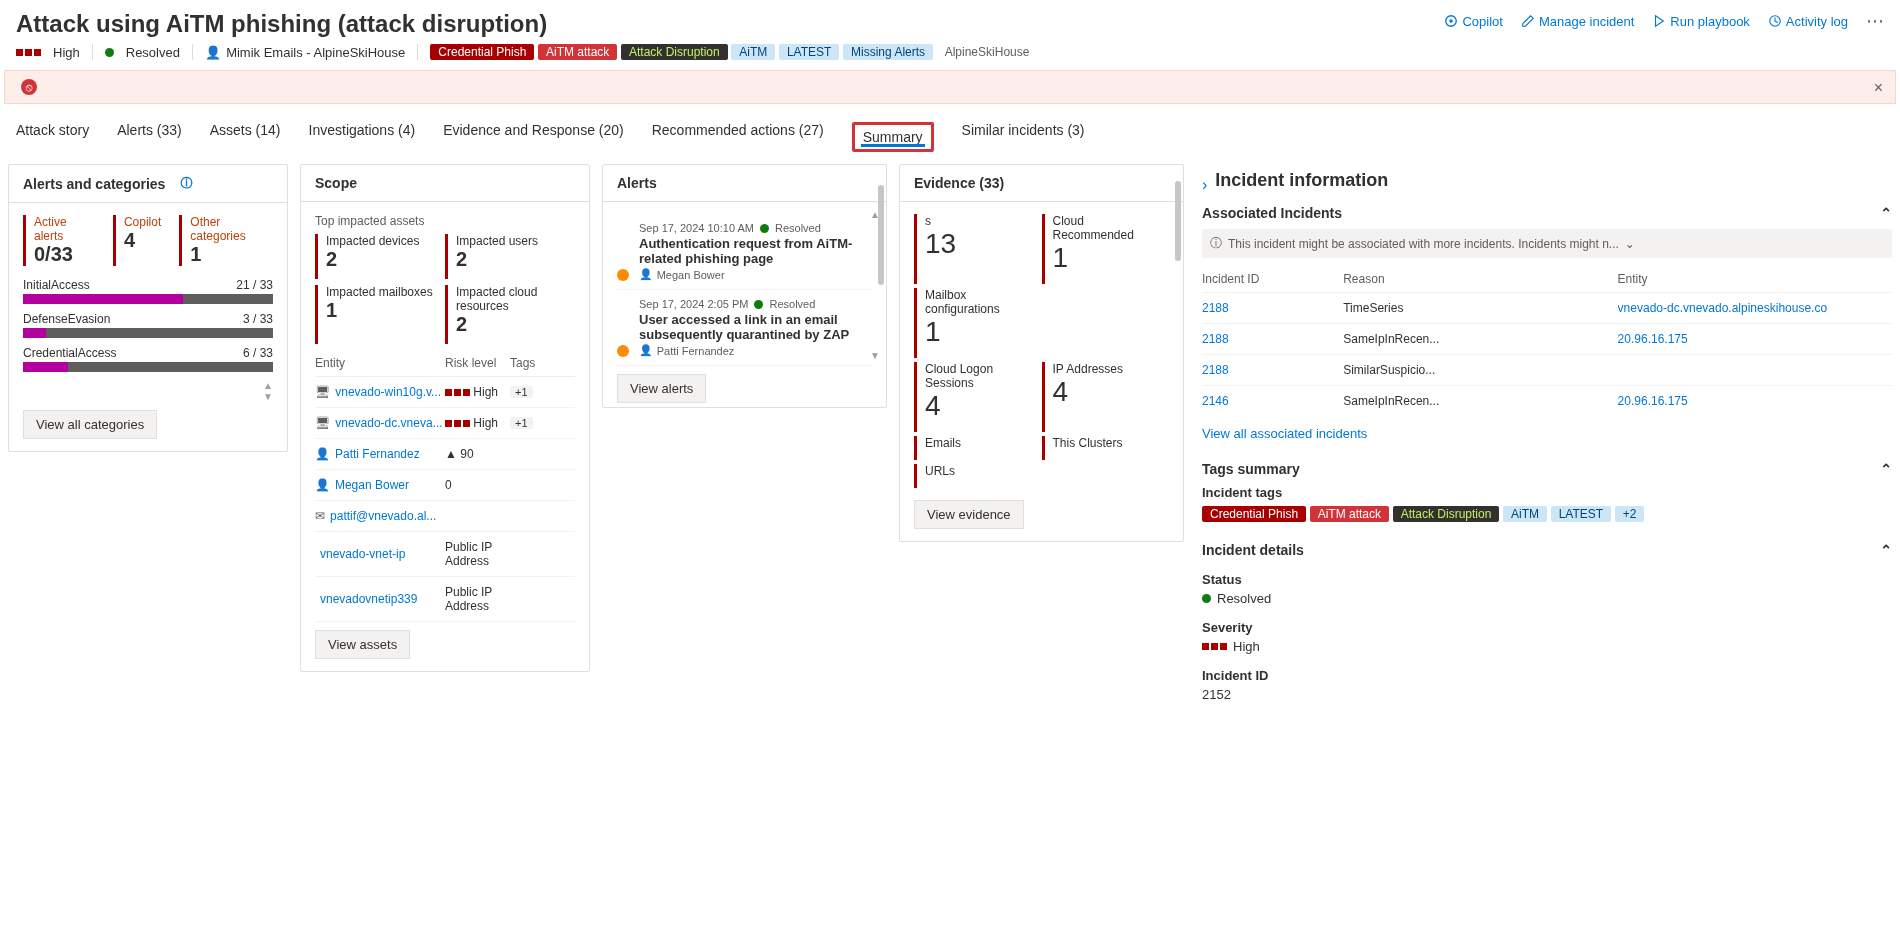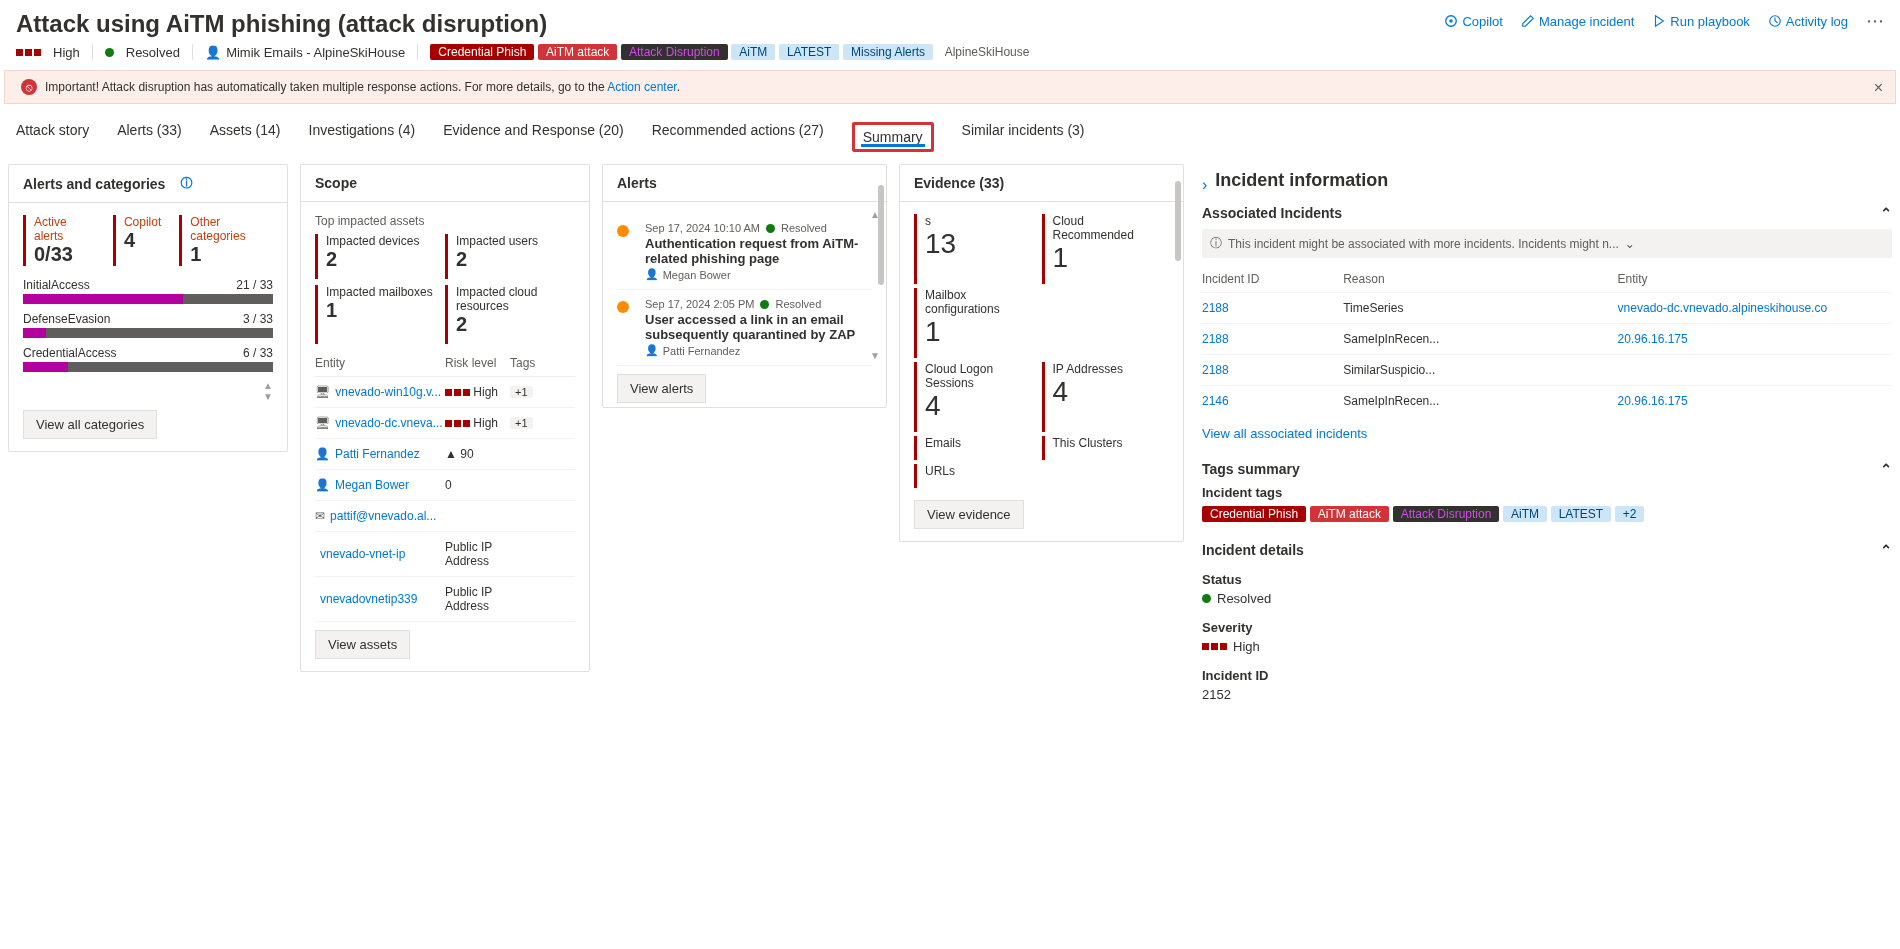--- a/index.html
+++ b/index.html
@@ -16,21 +16,21 @@
 .subheader { display:flex; align-items:center; gap:12px; padding: 0 16px 10px; font-size: 13px; }
 .sev-squares { display:inline-flex; gap:2px; }
 .sev-squares span { width:7px; height:7px; background:#a80000; display:inline-block; }
 .status-dot { width:9px; height:9px; border-radius:50%; display:inline-block; }
 .green { background:#107c10; }
 .sep { width:1px; height:16px; background:#ddd; }
 .owner { display:flex; align-items:center; gap:5px; color:#323130; }
 .tag { padding: 1px 8px; font-size:12px; border-radius:2px; display:inline-block; }
 .tag.red { background:#a80000; color:#fff; }
 .tag.darkred { background:#d13438; color:#fff; }
-.tag.dark { background:#323130; color:#d946ef; }
+.tag.dark { background:#323130; color:#bef264; }
 .tag.blue { background:#cde6f7; color:#004578; }
 .tag.grey { color:#605e5c; }
 
 .banner { background:#fdeee9; border:1px solid #f3d6cc; padding:8px 16px; display:flex; align-items:center; gap:8px; font-size:12px; position:relative; margin:0 4px; }
 .banner .warn { width:16px; height:16px; border-radius:50%; background:#d13438; color:#fff; display:flex; align-items:center; justify-content:center; font-size:11px; }
 .banner .close { position:absolute; right:12px; top:8px; cursor:pointer; color:#605e5c; font-size:16px; }
 
 .tabs { display:flex; gap:28px; padding: 18px 16px 0; border-bottom:none; font-size:14px; }
 .tabs .tab { padding-bottom:10px; cursor:pointer; color:#323130; }
 .tabs .tab.active { border:3px solid #d13438; padding:4px 8px; border-radius:2px; position:relative; }
@@ -61,21 +61,21 @@
 .scope-label { font-size:12px; }
 .scope-val { font-size:20px; font-weight:700; }
 .scope-table-head { display:flex; font-size:12px; color:#605e5c; padding:6px 0; border-bottom:1px solid #eee; }
 .sth-entity { flex:2; }
 .sth-risk { flex:1; }
 .sth-tags { flex:1; }
 .scope-row { display:flex; align-items:center; padding:8px 0; border-bottom:1px solid #f3f2f1; font-size:12px; }
 .plus-badge { background:#f3f2f1; padding:0 5px; border-radius:2px; font-size:11px; }
 .entity-icon { color:#605e5c; margin-right:5px; font-size:12px; }
 
-.alert-item { display:flex; gap:16px; padding:8px 0; border-bottom:1px solid #f3f2f1; }
+.alert-item { display:flex; gap:10px; padding:8px 0; border-bottom:1px solid #f3f2f1;align-items:flex-end; }
 .alert-dot { width:12px; height:12px; background:#ff8c00; border-radius:50%; margin-top:3px; flex-shrink:0; }
 .alert-meta { font-size:11px; color:#605e5c; display:flex; align-items:center; gap:6px; }
 .alert-title { font-size:13px; font-weight:600; margin:2px 0; }
 .alert-user { font-size:11px; color:#605e5c; display:flex; align-items:center; gap:4px; }
 
 .ev-grid { display:flex; flex-wrap:wrap; }
 .ev-item { width:50%; border-left:3px solid #a80000; padding:0 8px 10px 8px; margin-bottom:4px; }
 .ev-label { font-size:12px; }
 .ev-val { font-size:28px; font-weight:400; }
 
@@ -146,21 +146,20 @@
   <span class="owner">
       <span style="color:#a19f9d;">👤</span>
       <span>Mimik Emails - AlpineSkiHouse</span>
     </span>
   <span class="sep"></span>
   <span id="subtags"><span class="tag red">Credential Phish</span> <span class="tag darkred">AiTM attack</span> <span class="tag dark">Attack Disruption</span> <span class="tag blue">AiTM</span> <span class="tag blue">LATEST</span> <span class="tag blue">Missing Alerts</span> <span class="tag grey">AlpineSkiHouse</span> </span>
 </div>
 
 <div class="banner">
   <span class="warn">⦸</span>
-  <span><span>Important! Attack disruption has automatically taken multiple response actions. For more details, go to the </span><a>Action center</a>.</span>
   <span class="close">×</span>
 </div>
 
 <div class="tabs" id="tabs">
     <div class="tab">Attack story</div>
     <div class="tab">Alerts (33)</div>
     <div class="tab">Assets (14)</div>
     <div class="tab">Investigations (4)</div>
     <div class="tab">Evidence and Response (20)</div>
     <div class="tab">Recommended actions (27)</div>

